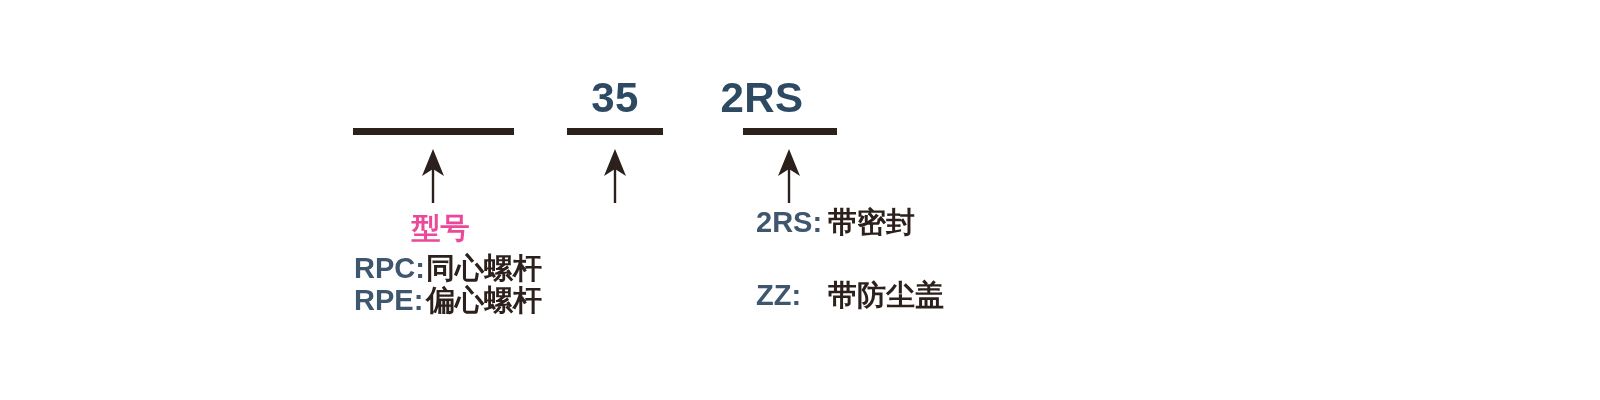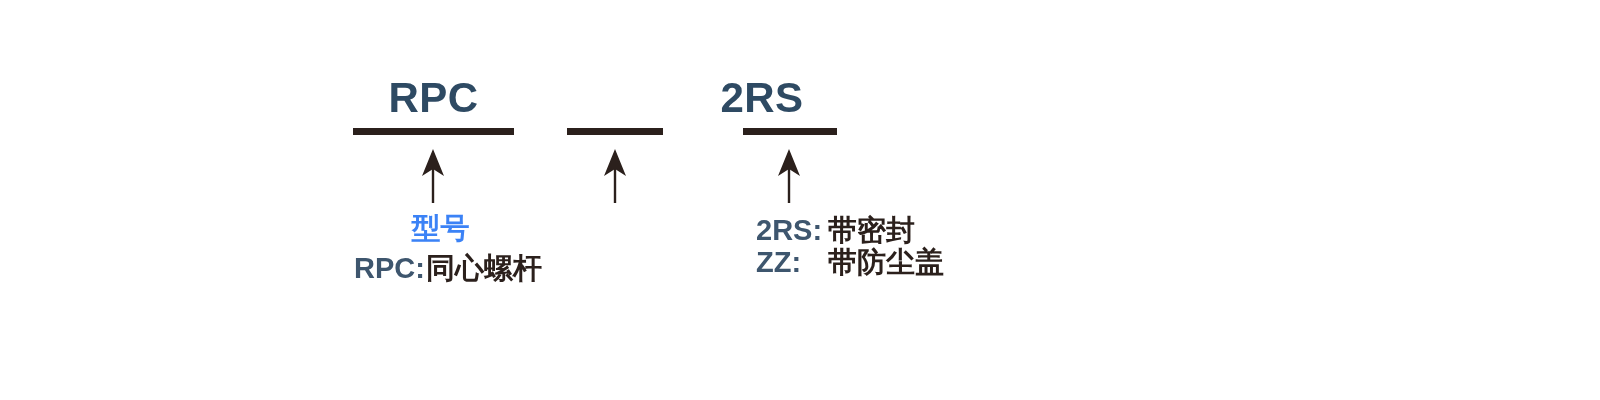--- a/index.html
+++ b/index.html
@@ -31,21 +31,21 @@
   .arrow {
     position: absolute;
     top: 148px;
     width: 26px;
     height: 56px;
   }
   .label {
     position: absolute;
     font-size: 29px;
     line-height: 32px;
-    color: #3b82f6;
+    color: #ec4899;
   }
   .opts {
     position: absolute;
     display: flex;
     flex-direction: column;
   }
   .opt-row {
     font-size: 29px;
     line-height: 32px;
     white-space: nowrap;
@@ -66,40 +66,43 @@
   .s1-opts  { left: 354px; top: 252px; justify-content: space-between; }
   
   .s2-code  { left: 567px; width: 96px; }
   .s2-bar   { left: 567px; width: 96px; }
   .s2-arrow { left: 602px; }
   .s2-label { left: 565px; top: 214px; }
   
   .s3-code  { left: 715px; width: 94px; }
   .s3-bar   { left: 743px; width: 94px; }
   .s3-arrow { left: 776px; }
-  .s3-opts  { left: 756px; top: 214px; }
+  .s3-opts  { left: 756px; top: 206px; gap: 41px; }
 </style>
 </head>
 <body>
 
 <div class="canvas">
 
-  <div class="code s1-code">RPC</div>
   <div class="bar s1-bar"></div>
   <svg class="arrow s1-arrow" viewBox="0 0 26 56">
     <polygon points="13,1 24,28 13,21 2,28" fill="#2b201c"></polygon>
     <line x1="13" y1="20" x2="13" y2="55" stroke="#2b201c" stroke-width="2.4"></line>
   </svg>
   <div class="label s1-label">型号</div>
   <div class="opts s1-opts">
     <div class="opt-row">
       <span class="opt-key">RPC:</span><span class="opt-desc">同心螺杆</span>
     </div>
+    <div class="opt-row">
+      <span class="opt-key">RPE:</span><span class="opt-desc">偏心螺杆</span>
+    </div>
   </div>
 
+  <div class="code s2-code">35</div>
   <div class="bar s2-bar"></div>
   <svg class="arrow s2-arrow" viewBox="0 0 26 56">
     <polygon points="13,1 24,28 13,21 2,28" fill="#2b201c"></polygon>
     <line x1="13" y1="20" x2="13" y2="55" stroke="#2b201c" stroke-width="2.4"></line>
   </svg>
 
   <div class="code s3-code">2RS</div>
   <div class="bar s3-bar"></div>
   <svg class="arrow s3-arrow" viewBox="0 0 26 56">
     <polygon points="13,1 24,28 13,21 2,28" fill="#2b201c"></polygon>

